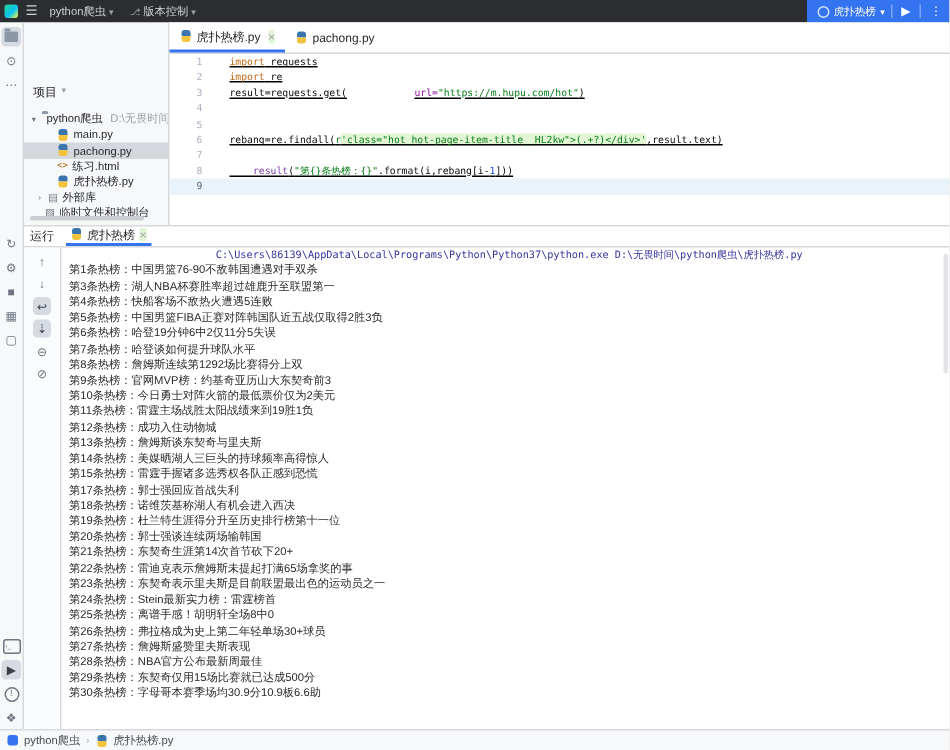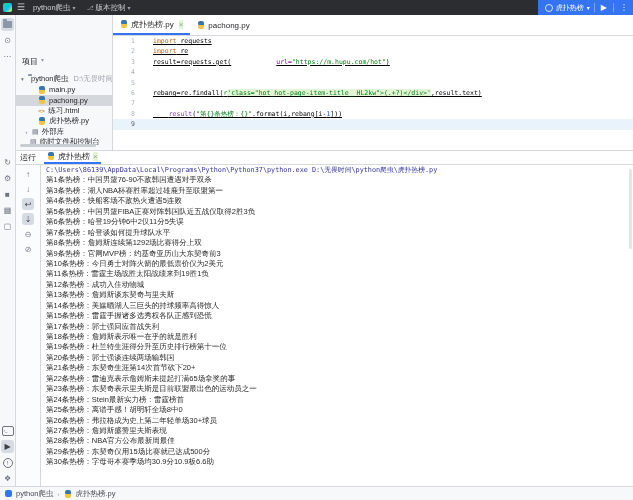--- a/index.html
+++ b/index.html
@@ -67,21 +67,21 @@
   .runtab{display:flex;align-items:center;gap:3px;height:12px;border-bottom:2px solid #3574f0;padding:0 3px;}
   .runtab .x{color:#9da0a8;}
   .run-body{position:absolute;top:13px;left:0;right:0;bottom:0;border-top:1px solid #d6d8dd;}
   .rtb{position:absolute;left:0;top:0;bottom:0;width:24px;border-right:1px solid #d6d8dd;background:#fbfcfd;
        display:flex;flex-direction:column;align-items:center;padding-top:3px;gap:3px;}
   .rtbicon{width:12px;height:12px;border-radius:3px;display:flex;align-items:center;justify-content:center;
            font-size:8px;color:#6e7480;}
   .rtbicon.active{background:#d6dbe3;color:#3d3f44;}
   .console{position:absolute;left:25px;top:0;right:0;bottom:0;overflow:hidden;padding-left:5px;}
   .con-line{height:10.45px;line-height:10.45px;font-size:7.5px;color:#2b2b2b;white-space:nowrap;overflow:hidden;}
-  .con-line.cmd{font-family:"DejaVu Sans Mono",monospace;font-size:6.8px;color:#34349c;}
+  .con-line.cmd{font-family:"DejaVu Sans Mono",monospace;font-size:6.8px;color:#34349c;text-align:center;}
   .con-scroll{position:absolute;right:1px;top:4px;width:3px;height:80px;background:#e3e5e9;border-radius:2px;}
   
   .statusbar{position:absolute;left:0;right:0;bottom:0;height:13px;background:#f7f8fa;border-top:1px solid #d6d8dd;
              display:flex;align-items:center;gap:4px;padding-left:5px;font-size:7.5px;color:#494b52;}
   .sb-proj-ico{width:7px;height:7px;border-radius:2px;background:#3574f0;display:inline-block;}
   .sb-sep{color:#9da0a8;font-size:6px;}
 </style>
 </head>
 <body>
 
@@ -231,21 +231,21 @@
           <div class="con-line">第7条热榜：哈登谈如何提升球队水平</div>
           <div class="con-line">第8条热榜：詹姆斯连续第1292场比赛得分上双</div>
           <div class="con-line">第9条热榜：官网MVP榜：约基奇亚历山大东契奇前3</div>
           <div class="con-line">第10条热榜：今日勇士对阵火箭的最低票价仅为2美元</div>
           <div class="con-line">第11条热榜：雷霆主场战胜太阳战绩来到19胜1负</div>
           <div class="con-line">第12条热榜：成功入住动物城</div>
           <div class="con-line">第13条热榜：詹姆斯谈东契奇与里夫斯</div>
           <div class="con-line">第14条热榜：美媒晒湖人三巨头的持球频率高得惊人</div>
           <div class="con-line">第15条热榜：雷霆手握诸多选秀权各队正感到恐慌</div>
           <div class="con-line">第17条热榜：郭士强回应首战失利</div>
-          <div class="con-line">第18条热榜：詹姆斯表示唯一在乎的就是胜利</div>
+          <div class="con-line">第18条热榜：诺维茨基称湖人有机会进入西决</div>
           <div class="con-line">第19条热榜：杜兰特生涯得分升至历史排行榜第十一位</div>
           <div class="con-line">第20条热榜：郭士强谈连续两场输韩国</div>
           <div class="con-line">第21条热榜：东契奇生涯第14次首节砍下20+</div>
           <div class="con-line">第22条热榜：雷迪克表示詹姆斯未提起打满65场拿奖的事</div>
           <div class="con-line">第23条热榜：东契奇表示里夫斯是目前联盟最出色的运动员之一</div>
           <div class="con-line">第24条热榜：Stein最新实力榜：雷霆榜首</div>
           <div class="con-line">第25条热榜：离谱手感！胡明轩全场8中0</div>
           <div class="con-line">第26条热榜：弗拉格成为史上第二年轻单场30+球员</div>
           <div class="con-line">第27条热榜：詹姆斯盛赞里夫斯表现</div>
           <div class="con-line">第28条热榜：NBA官方公布最新周最佳</div>

